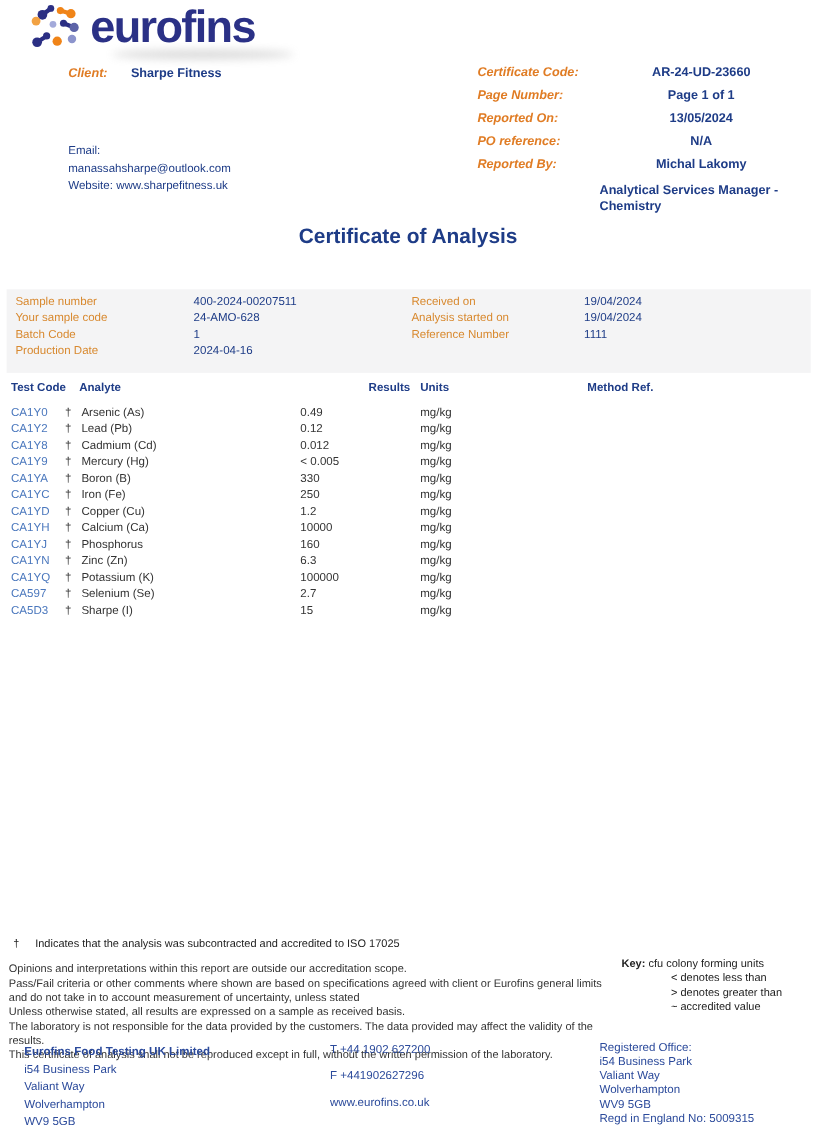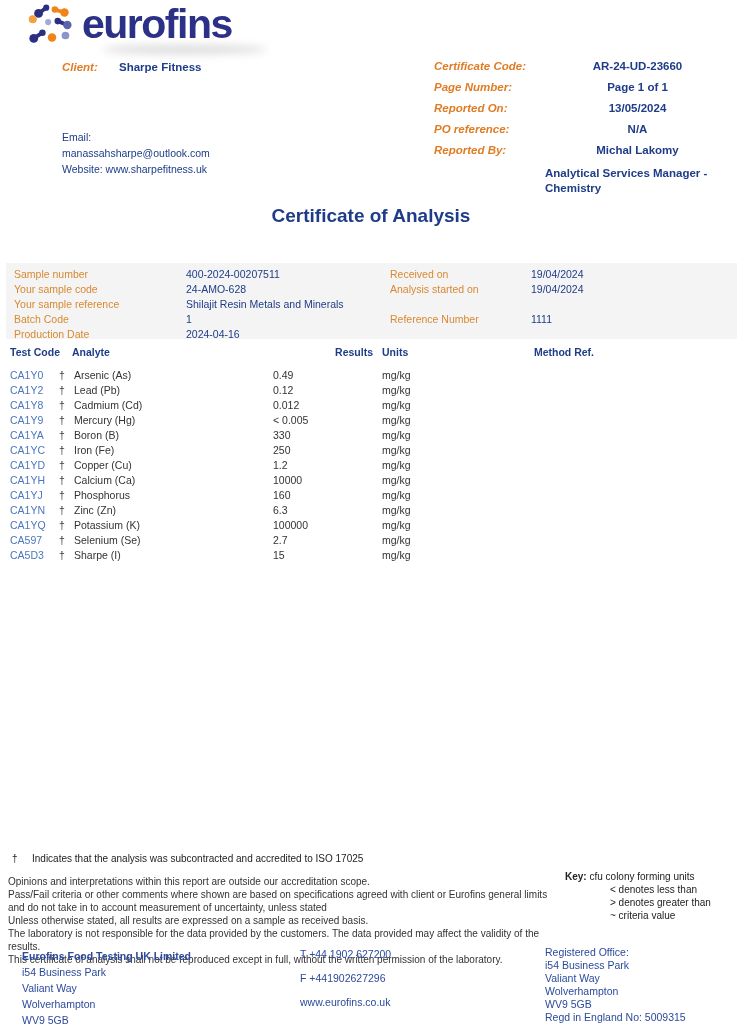--- a/index.html
+++ b/index.html
@@ -28,22 +28,22 @@
                     color:#1e3c87; font-weight:bold; line-height:15px; }
 
   .doc-title { position:absolute; left:0; top:205px; width:742px; text-align:center;
                font-size:19px; font-weight:bold; color:#1e3c87; }
 
   
   .sample-panel { position:absolute; left:6px; top:263px; width:731px; height:76px;
                   background:#f4f4f5; padding:5px 0 0 4px; font-size:10.5px; }
   .sp-row { position:relative; height:15px; }
   .sp-l1 { position:absolute; left:4px;  color:#d8892f; }
-  .sp-v1 { position:absolute; left:176px; color:#1e3c87; }
-  .sp-l2 { position:absolute; left:380px; color:#d8892f; }
+  .sp-v1 { position:absolute; left:166px; color:#1e3c87; }
+  .sp-l2 { position:absolute; left:364px; color:#d8892f; }
   .sp-v2 { position:absolute; left:521px; color:#1e3c87; }
 
   
   .tbl-header { position:absolute; left:0; top:346px; width:602px; height:15px;
                 font-size:10.5px; font-weight:bold; color:#1e3c87; }
   .th-code   { position:absolute; left:10px; }
   .th-analyte{ position:absolute; left:72px; }
   .th-results{ position:absolute; left:293px; width:80px; text-align:right; }
   .th-units  { position:absolute; left:382px; }
   .th-method { position:absolute; right:8px; }
@@ -147,24 +147,20 @@
       <span class="sp-l2">Received on</span>
       <span class="sp-v2">19/04/2024</span>
     </div>
     <div class="sp-row">
       <span class="sp-l1">Your sample code</span>
       <span class="sp-v1">24-AMO-628</span>
       <span class="sp-l2">Analysis started on</span>
       <span class="sp-v2">19/04/2024</span>
     </div>
     <div class="sp-row">
-      <span class="sp-l1">Your sample reference</span>
-      <span class="sp-v1">Shilajit Resin Metals and Minerals</span>
-    </div>
-    <div class="sp-row">
       <span class="sp-l1">Batch Code</span>
       <span class="sp-v1">1</span>
       <span class="sp-l2">Reference Number</span>
       <span class="sp-v2">1111</span>
     </div>
     <div class="sp-row">
       <span class="sp-l1">Production Date</span>
       <span class="sp-v1">2024-04-16</span>
     </div>
   </div>
@@ -284,21 +280,21 @@
   </div>
 
   <div class="key-block">
     <div class="key-first">
       <span class="key-label">Key:</span>
       <span>cfu colony forming units</span>
     </div>
     <div class="key-items">
       <div>&lt; denotes less than</div>
       <div>&gt; denotes greater than</div>
-      <div>~ criteria value</div>
+      <div>~ accredited value</div>
     </div>
   </div>
 
   <div class="footer">
     <div class="f-company">
       <div>Eurofins Food Testing UK Limited</div>
       <div>i54 Business Park</div>
       <div>Valiant Way</div>
       <div>Wolverhampton</div>
       <div>WV9 5GB</div>

